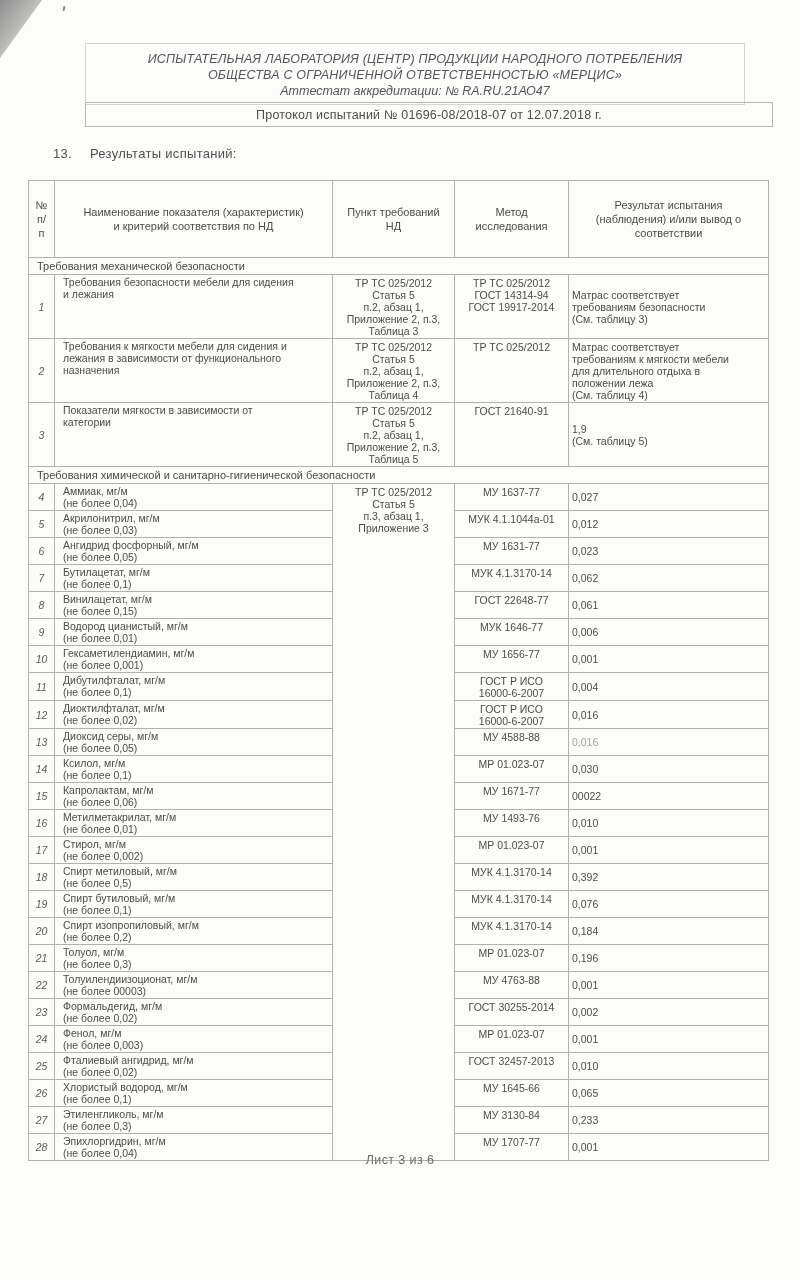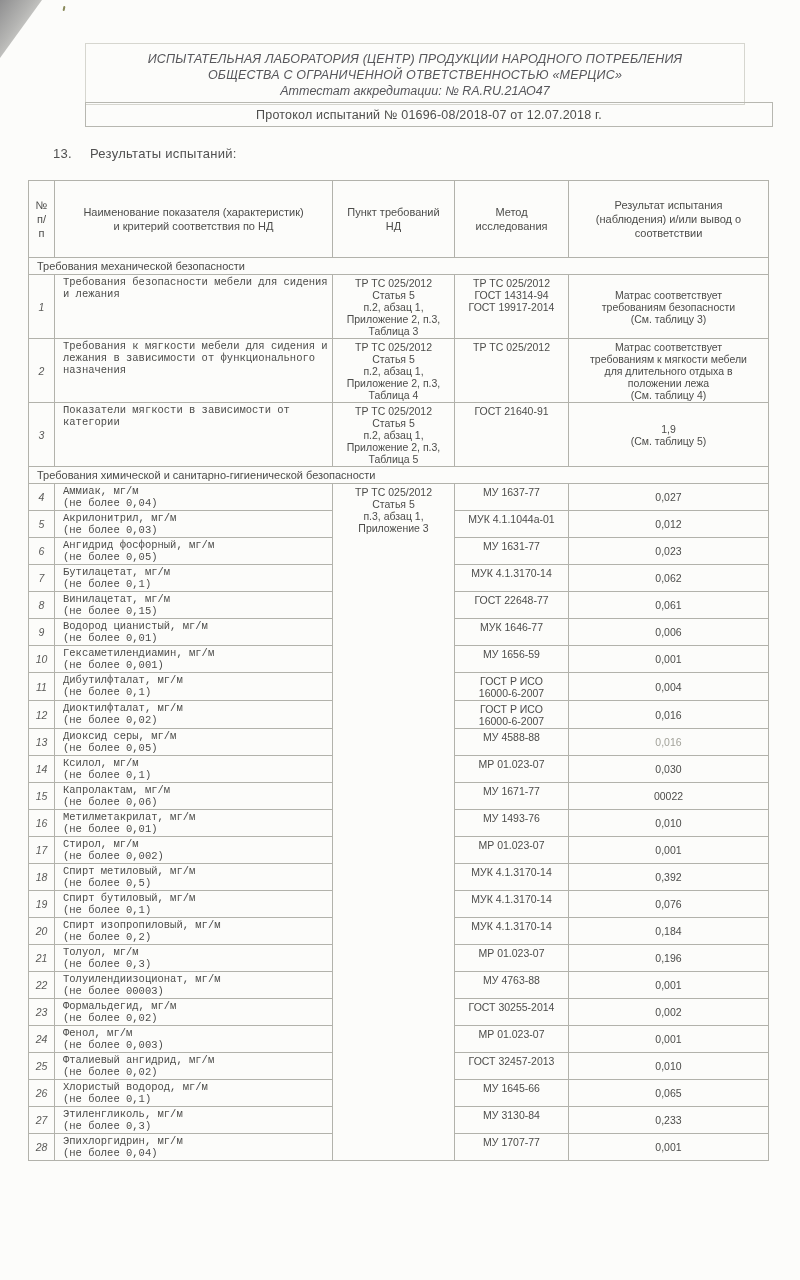--- a/index.html
+++ b/index.html
@@ -68,24 +68,24 @@
     font-size:11px;line-height:1.3;
     height:72px;
     vertical-align:middle;text-align:center;
     padding:2px 6px;color:#4c4c4a;
   }
   .results td{
     font-size:10.5px;line-height:12px;
     padding:1px 3px;color:#4c4c4a;
   }
   td.col-num{text-align:center;font-style:italic;vertical-align:middle;color:#5a5a58;}
-  td.col-name{text-align:left;padding-left:8px;vertical-align:top;font-family:Liberation Mono, monospace;}
+  td.col-name{text-align:left;padding-left:8px;vertical-align:top;}
   td.col-clause{text-align:center;vertical-align:top;padding-top:2px;}
   td.col-method{text-align:center;vertical-align:top;padding-top:2px;}
-  td.col-result{text-align:center;vertical-align:middle;}
+  td.col-result{text-align:left;vertical-align:middle;}
   td.col-result.faint{color:#a2a29a;}
   tr.section-row td{
     font-size:11px;line-height:14px;
     padding:1px 4px 1px 8px;text-align:left;color:#4a4a48;
   }
   .page-footer{
     position:absolute;left:0;right:0;top:1153px;
     text-align:center;
     font-size:12.5px;color:#6e6e6a;letter-spacing:.4px;
   }
@@ -232,21 +232,21 @@
           <td class="col-num">9</td>
           <td class="col-name">Водород цианистый, мг/м
 (не более 0,01)</td>
           <td class="col-method">МУК 1646-77</td>
           <td class="col-result">0,006</td>
         </tr>
         <tr>
           <td class="col-num">10</td>
           <td class="col-name">Гексаметилендиамин, мг/м
 (не более 0,001)</td>
-          <td class="col-method">МУ 1656-59</td>
+          <td class="col-method">МУ 1656-77</td>
           <td class="col-result">0,001</td>
         </tr>
         <tr>
           <td class="col-num">11</td>
           <td class="col-name">Дибутилфталат, мг/м
 (не более 0,1)</td>
           <td class="col-method">ГОСТ Р ИСО
 16000-6-2007</td>
           <td class="col-result">0,004</td>
         </tr>
@@ -366,14 +366,17 @@
         <tr>
           <td class="col-num">28</td>
           <td class="col-name">Эпихлоргидрин, мг/м
 (не более 0,04)</td>
           <td class="col-method">МУ 1707-77</td>
           <td class="col-result">0,001</td>
         </tr>
       </tbody>
   </table>
 
+  <div class="page-footer">
+    <span>Лист 3 из 6</span>
+  </div>
 
 </div>
 
 </body></html>

